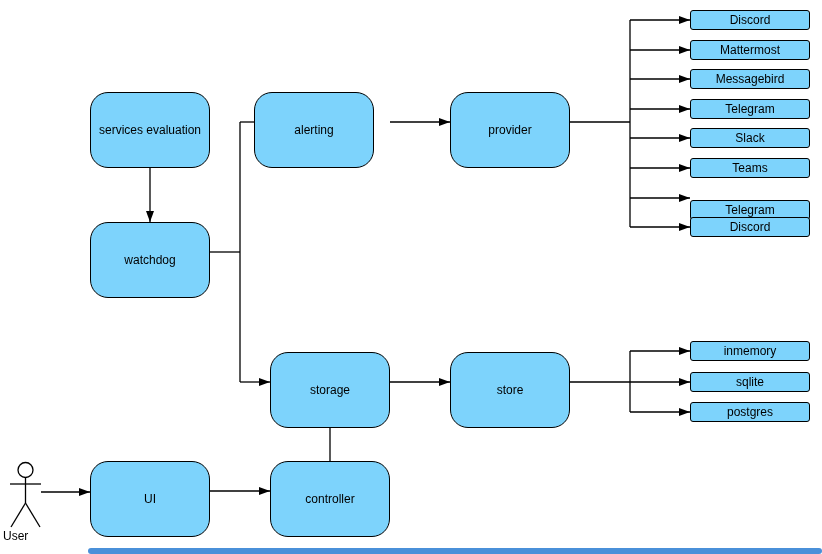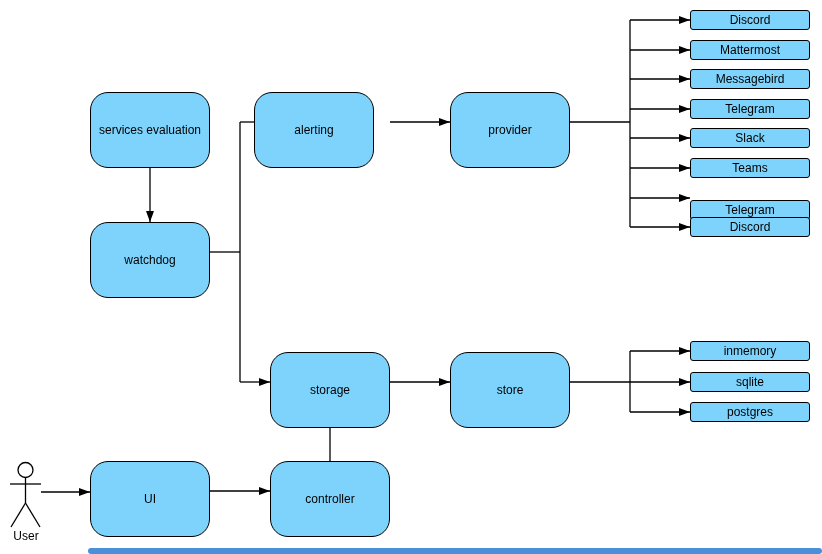--- a/index.html
+++ b/index.html
@@ -9,21 +9,21 @@
   }
   .connector-layer{position:absolute;left:0;top:0;width:822px;height:554px;}
   .node{
     position:absolute;box-sizing:border-box;background:#7dd3fc;
     border:1.3px solid #000000;display:flex;align-items:center;justify-content:center;
     font-size:12px;line-height:1.2;text-align:center;white-space:nowrap;
   }
   .big{width:120px;height:76px;border-radius:18px;}
   .small{width:120px;height:20px;border-radius:3px;}
   .actor-label{
-    position:absolute;left:3px;top:529px;width:46px;text-align:center;
+    position:absolute;left:3px;top:529px;width:46px;
     font-size:12px;
   }
   .hscrollbar{
     position:absolute;left:88px;top:548px;width:734px;height:6px;
     background:#4a90d9;border-radius:3px;
   }
   svg line, svg polyline, svg circle, svg path.stroke{
     stroke:#000000;stroke-width:1.3;fill:none;
   }
   svg circle{fill:#ffffff;}

